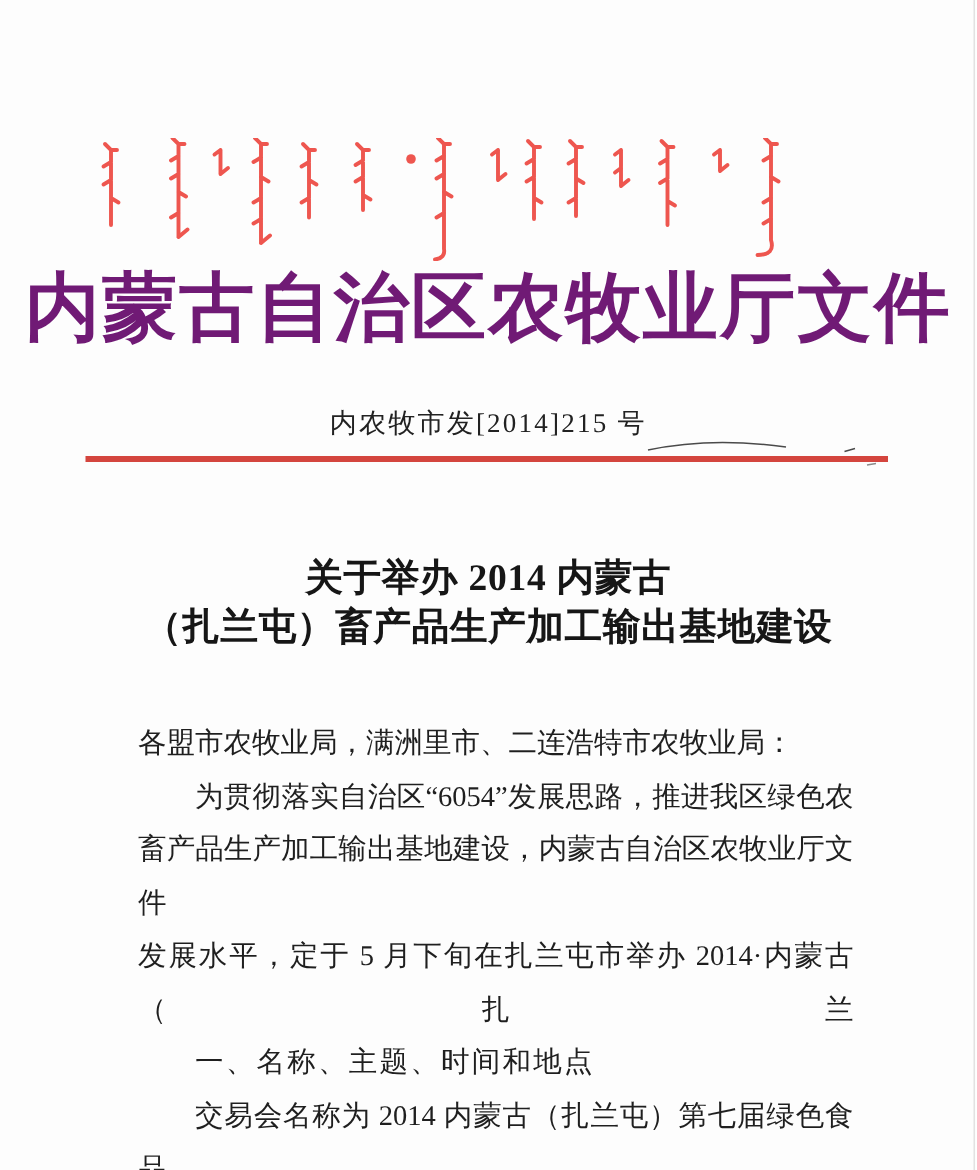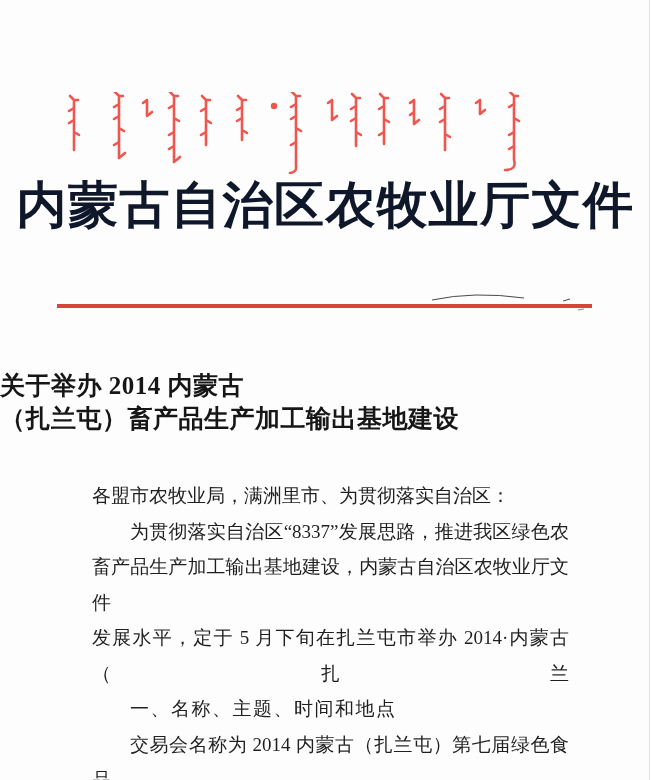--- a/index.html
+++ b/index.html
@@ -19,21 +19,21 @@
   
   .mongol{
     position:absolute;left:62px;top:92px;width:516px;height:82px;
   }
   
   .agency{
     position:absolute;left:0;top:172px;width:651px;
     text-align:center;
     font-size:50px;font-weight:bold;
     letter-spacing:1.5px;
-    color:#0f172a;
+    color:#701a75;
     white-space:nowrap;
   }
   
   .docnum{
     position:absolute;left:0;top:270px;width:651px;
     text-align:center;
     font-size:18px;
     letter-spacing:1.5px;
     color:#222;
   }
@@ -42,21 +42,21 @@
     position:absolute;left:57px;top:304px;width:535px;height:4px;
     background:#d4453e;
   }
   
   .penmark{
     position:absolute;left:420px;top:288px;width:180px;height:28px;
   }
   
   .notice-title{
     position:absolute;left:0;top:369px;width:651px;
-    text-align:left;
+    text-align:center;
     font-size:25px;font-weight:bold;
     line-height:33px;
     color:#161616;
     letter-spacing:0.5px;
   }
   
   .docbody{
     position:absolute;left:92px;top:478px;width:477px;
     font-size:19px;
     line-height:35.5px;
@@ -96,37 +96,38 @@
     <path d="M290 2 l4 4 4 0 M294 6 v48 M294 14 l-5 3 M294 26 l-5 3 M294 40 l5 3"></path>
     <path d="M318 2 l4 4 4 0 M322 6 v46 M322 14 l-5 3 M322 27 l5 3 M322 40 l-5 3"></path>
     <path d="M352 8 v24 M352 8 l-4 3 M352 20 l-4 3 M352 32 l5 -4"></path>
     <path d="M379 2 l4 4 4 0 M383 6 v52 M383 14 l-5 3 M383 27 l-5 3 M383 42 l5 3"></path>
     <path d="M418 8 v14 M418 8 l-4 3 M418 22 l5 -4"></path>
     <path d="M448 0 l4 4 4 0 M452 4 v64 M452 12 l-5 3 M452 26 l5 3 M452 40 l-5 3 M452 54 l-5 3 M452 68 q3 10 -9 10"></path>
   </svg>
 
   <div class="agency">内蒙古自治区农牧业厅文件</div>
 
+  <div class="docnum">内农牧市发[2014]215 号</div>
 
   <div class="redline"></div>
 
   <svg class="penmark" viewBox="0 0 180 28" xmlns="http://www.w3.org/2000/svg" fill="none" stroke="#4a4a4a" stroke-width="1">
     <path d="M12 12 q42 -9 92 -2"></path>
     <path d="M143 13 l7 -2"></path>
     <path d="M158 22 l6 -1" stroke="#8a8a8a"></path>
   </svg>
 
   <div class="notice-title">
     <div>关于举办 2014 内蒙古</div>
     <div>（扎兰屯）畜产品生产加工输出基地建设</div>
   </div>
 
   <div class="docbody">
-    <div class="bl">各盟市农牧业局，满洲里市、为贯彻落实自治区：</div>
-    <div class="bl just indent">为贯彻落实自治区“8337”发展思路，推进我区绿色农</div>
+    <div class="bl">各盟市农牧业局，满洲里市、二连浩特市农牧业局：</div>
+    <div class="bl just indent">为贯彻落实自治区“6054”发展思路，推进我区绿色农</div>
     <div class="bl just">畜产品生产加工输出基地建设，内蒙古自治区农牧业厅文件</div>
     <div class="bl just">发展水平，定于 5 月下旬在扎兰屯市举办 2014·内蒙古（扎兰</div>
     <div class="bl indent heading">一、名称、主题、时间和地点</div>
     <div class="bl just indent">交易会名称为 2014 内蒙古（扎兰屯）第七届绿色食品</div>
 
   </div>
 
 </div>
 
 </body></html>

